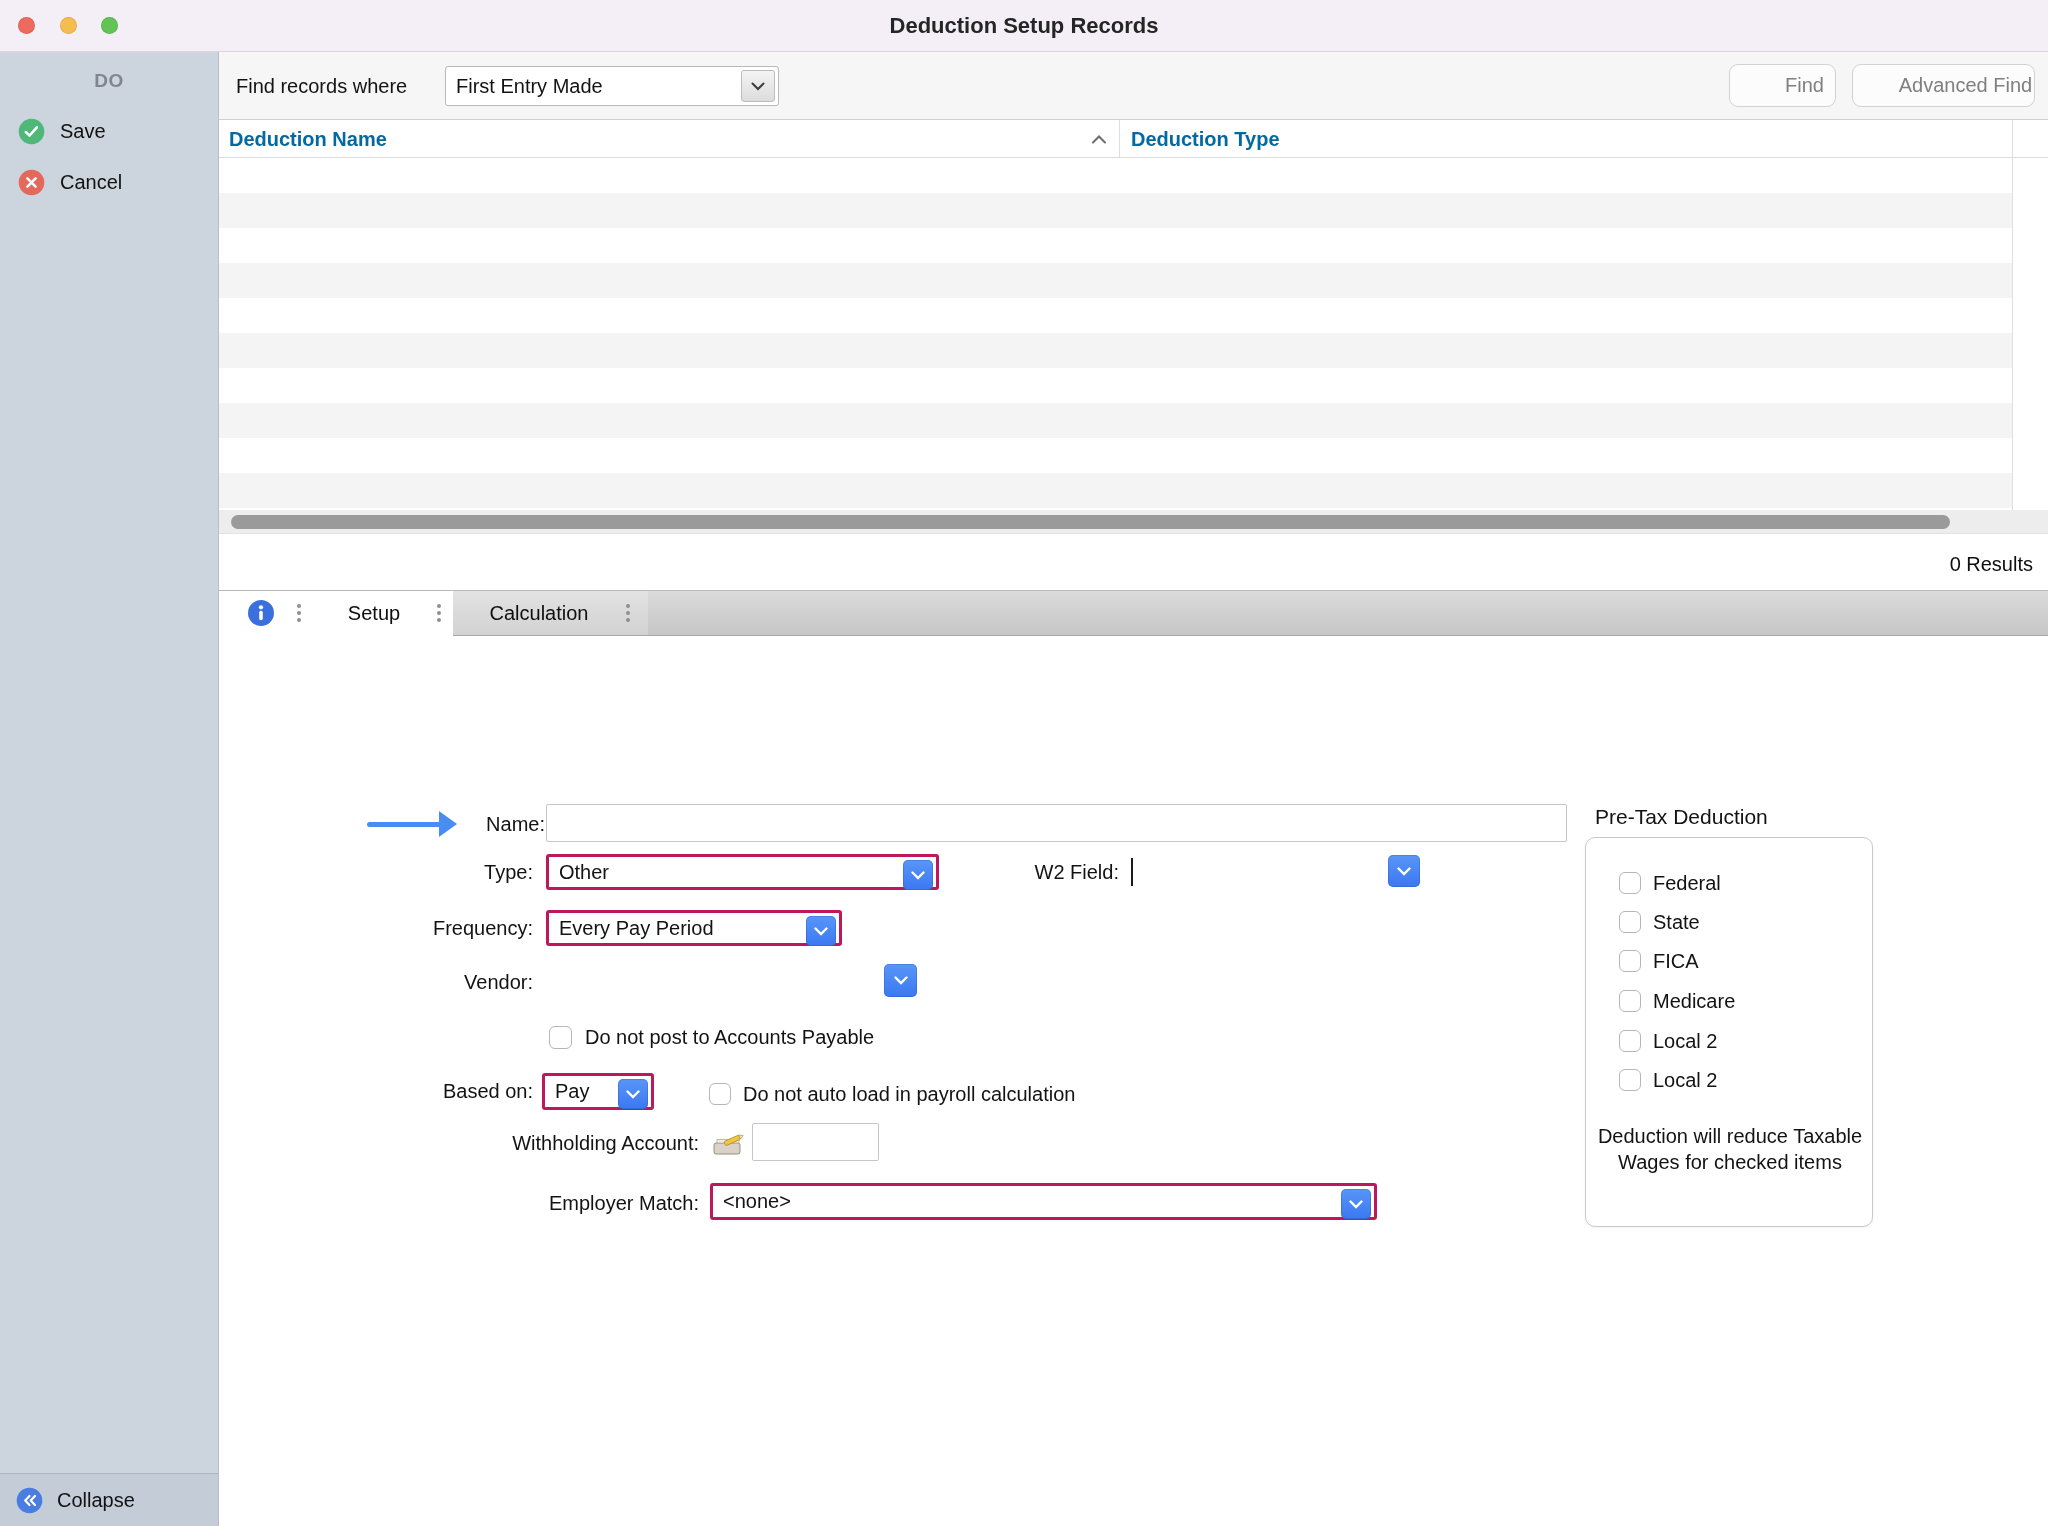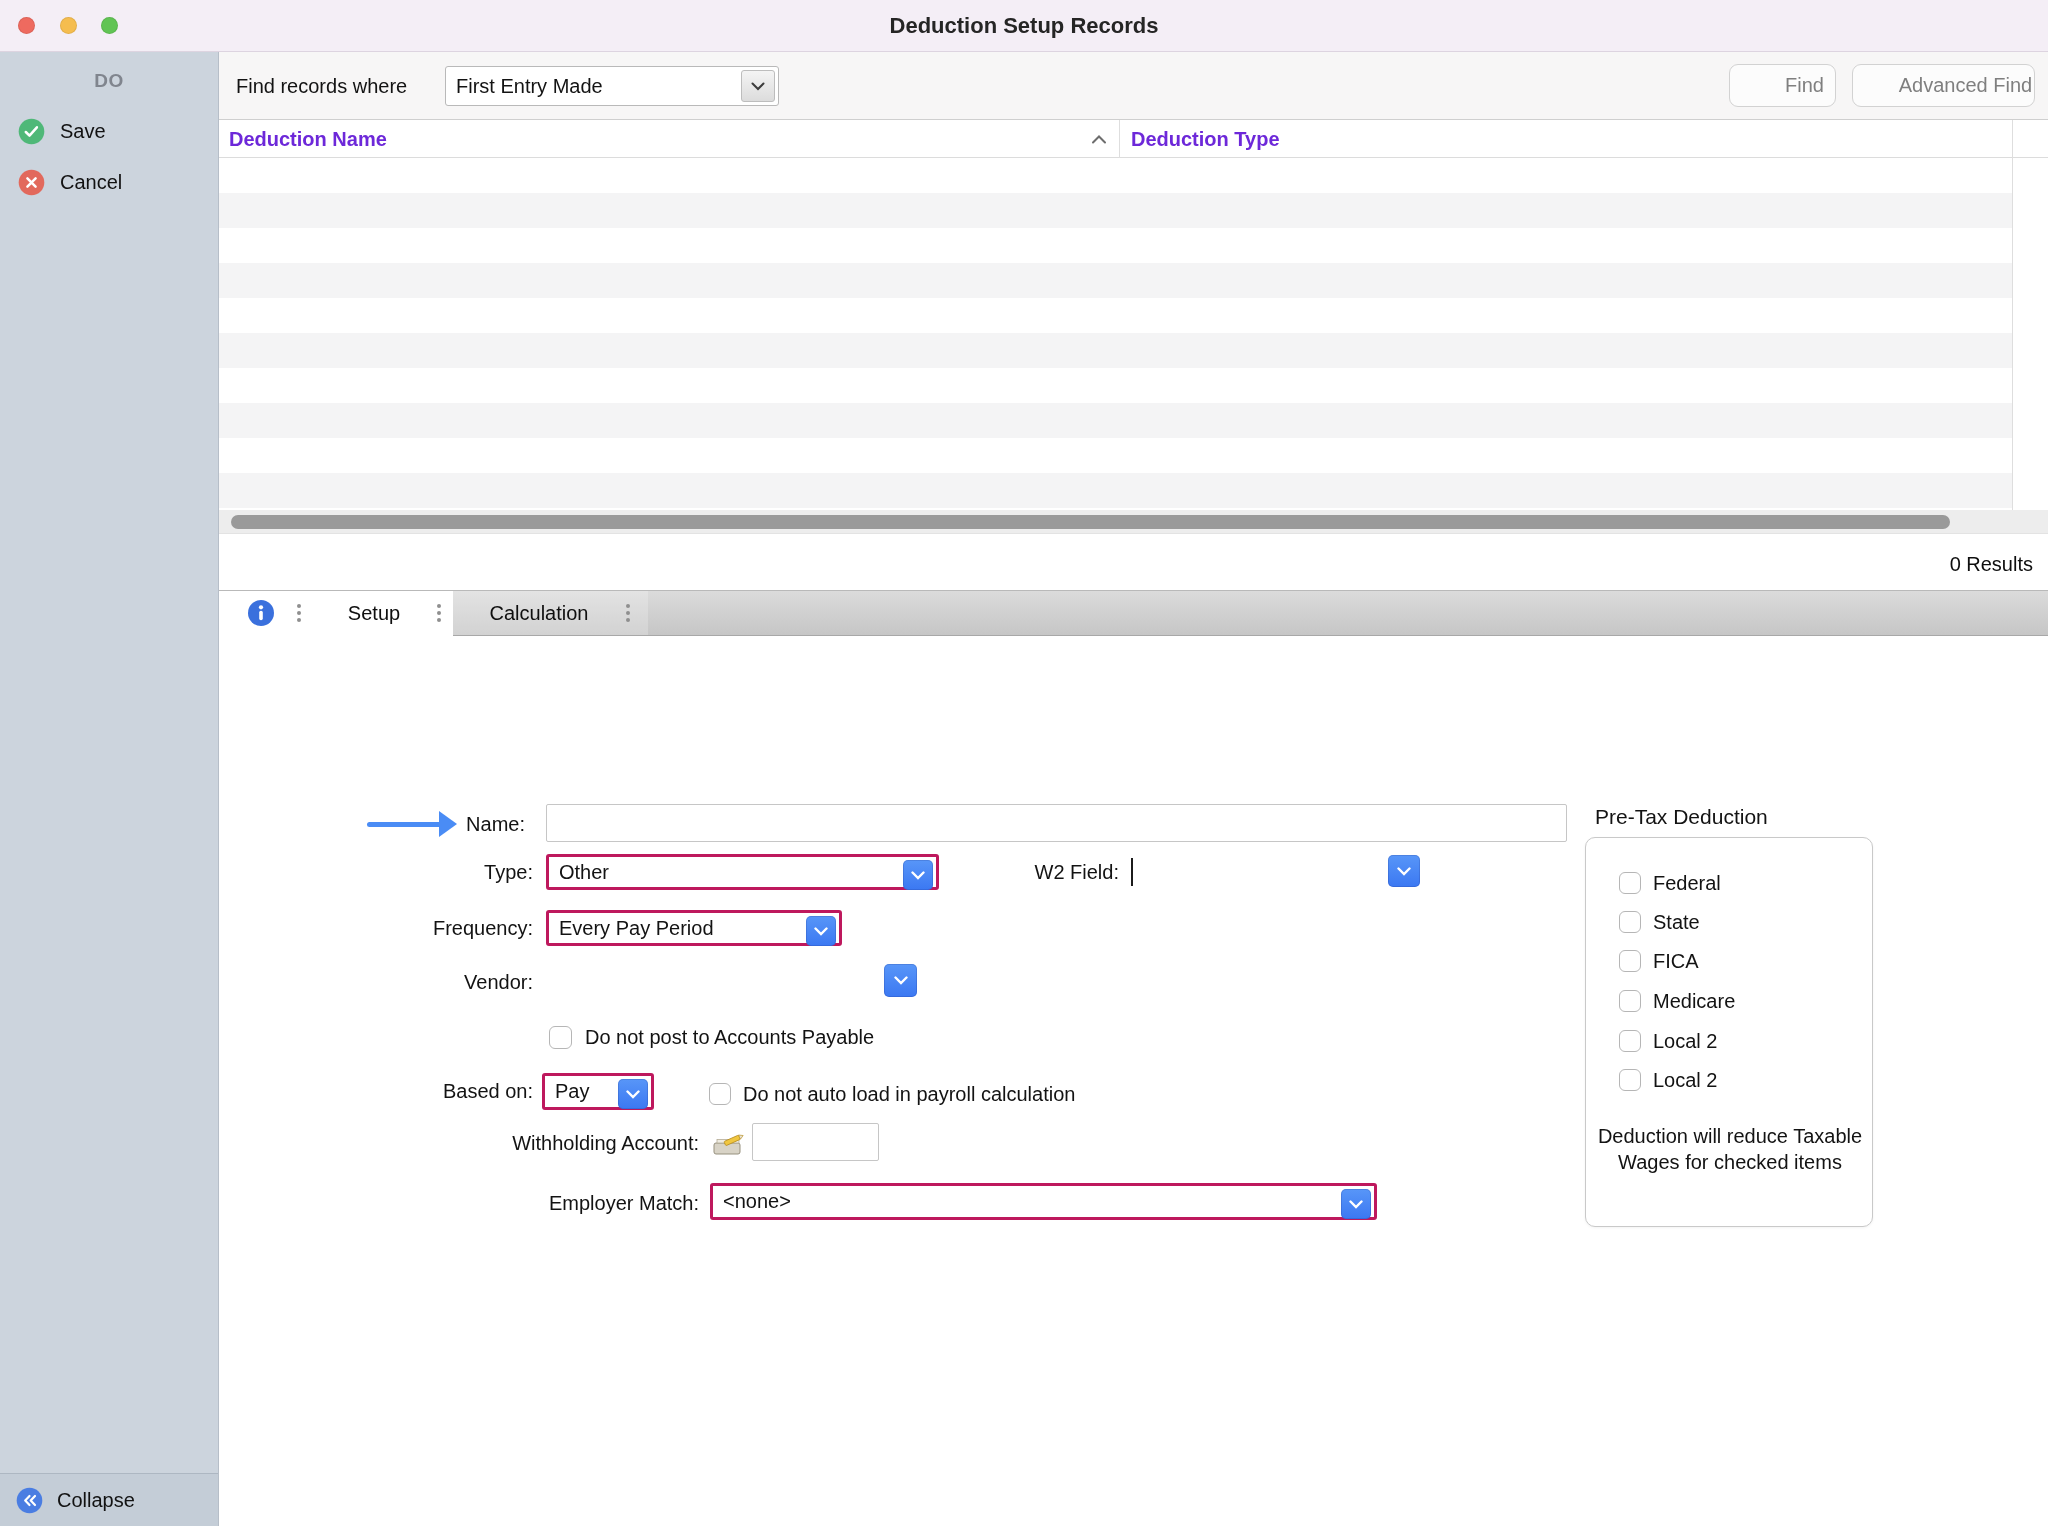--- a/index.html
+++ b/index.html
@@ -50,21 +50,21 @@
   .push-btn { position:absolute; top:12px; height:43px; background:#fcfcfc;
     border:1.5px solid #d2d2d2; border-radius:9px; font-size:20px; color:#7f7f7f;
     display:flex; align-items:center; justify-content:center;padding-left:44px; }
   .btn-find { left:1510px; width:107px; }
   .btn-advfind { left:1633px; width:183px; }
 
   
   .tbl-header { position:absolute; left:0; right:0; top:68px; height:38px;
     background:#fff; border-bottom:1px solid #dcdcdc; }
   .th { position:absolute; top:0; height:38px; line-height:38px; font-size:20px;
-    font-weight:700; color:#6d28d9; }
+    font-weight:700; color:#0369a1; }
   .th1 { left:10px; }
   .th2 { left:912px; }
   .sort-caret { position:absolute; left:872px; top:15px; }
   .col-div { position:absolute; top:68px; width:1px; height:391px; background:#dedede; }
   .col-div1 { left:900px; }
   .col-div2 { left:1793px; }
   .tbl-rows { position:absolute; left:0; top:106px; width:1793px; height:352px;
     background:repeating-linear-gradient(to bottom, #ffffff 0px, #ffffff 35px, #f4f4f5 35px, #f4f4f5 70px); }
   .tbl-rightstrip { position:absolute; left:1794px; top:106px; width:36px; height:352px; background:#fff; }
   .hscroll-track { position:absolute; left:0; right:0; top:458px; height:24px;
@@ -204,21 +204,21 @@
     <div class="tab-label setup-label">Setup</div>
     <span class="dots dots2"></span>
     <div class="tab-calc"></div>
     <div class="tab-label calc-label">Calculation</div>
     <span class="dots dots3"></span>
   </div>
 
   <div class="arrow-line"></div>
   <div class="arrow-head"></div>
 
-  <div class="flabel" style="left:106px; width:200px; top:758px;">Name:</div>
+  <div class="flabel" style="left:126px; width:200px; top:758px;">Name:</div>
   <input class="tinput" style="left: 327px; top: 752px; width: 1021px; height: 38px;" value="">
 
   <div class="flabel" style="left:114px; width:200px; top:806px;">Type:</div>
   <div class="combo" style="left:327px; top:802px; width:393px; height:36px;">
     <span class="val">Other</span>
     <span class="blue-btn">
       <svg width="14" height="9">
         <path d="M1.5 1.5l5.5 5.5 5.5-5.5" stroke="#fff" stroke-width="2.4" fill="none" stroke-linecap="round"></path>
       </svg>
     </span>

